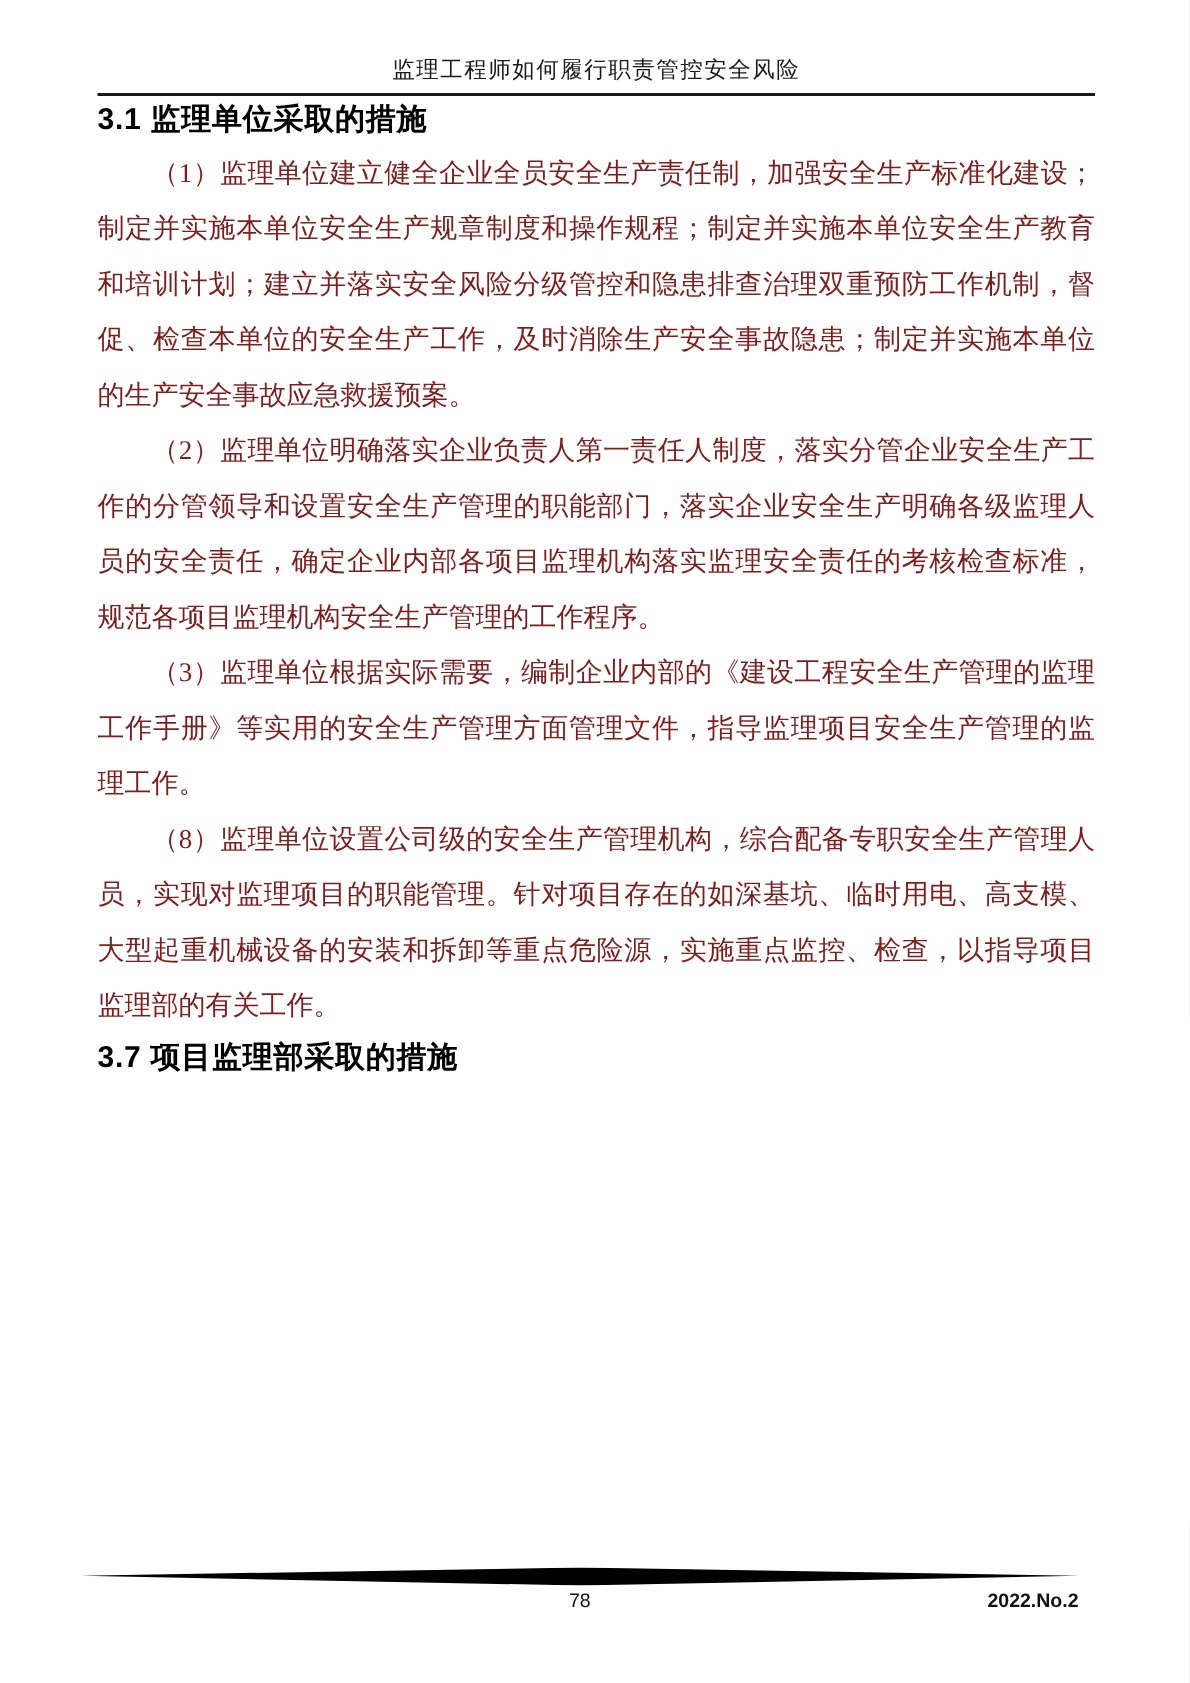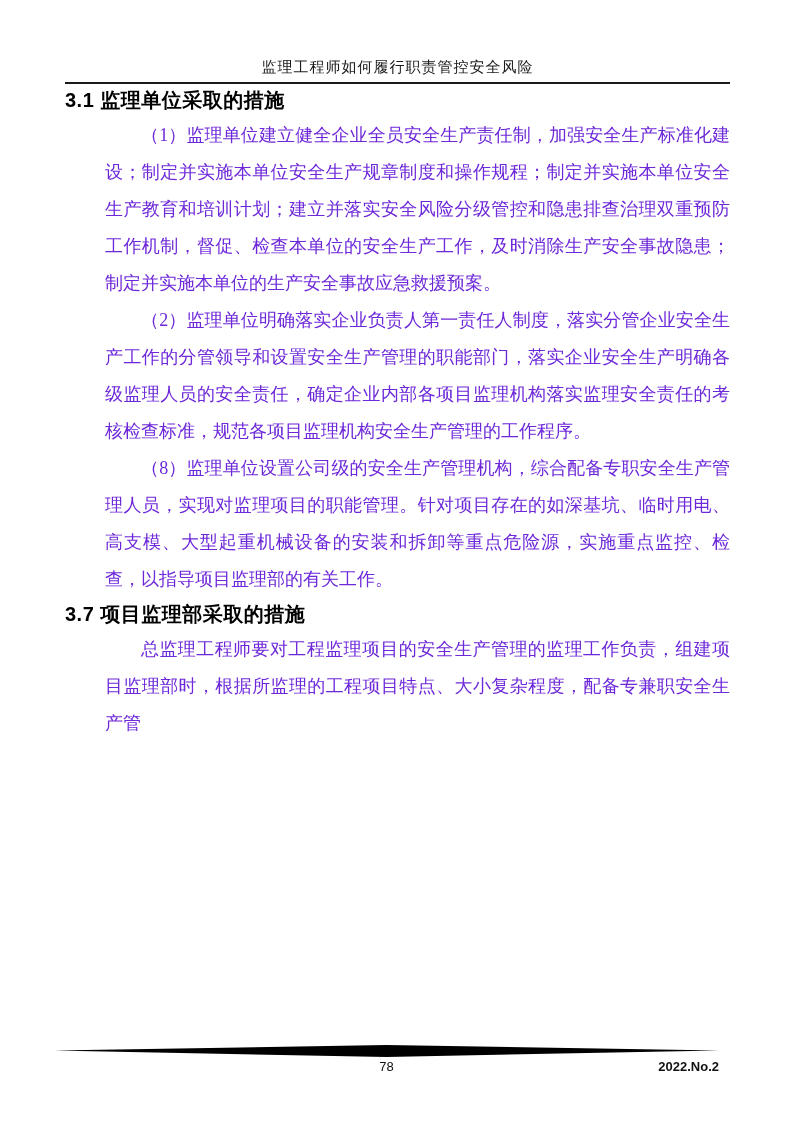--- a/index.html
+++ b/index.html
@@ -14,21 +14,21 @@
     font-family: "Liberation Serif", "DejaVu Serif", serif;
     overflow: hidden;
   }
   .content {
     position: absolute;
     left: 65px;
     top: 0;
     width: 665px;
   }
   .running-head {
-    padding-top: 57px;
+    padding-top: 37px;
     text-align: center;
     font-size: 15px;
     line-height: 20px;
     letter-spacing: 1px;
     color: #1a1a1a;
   }
   .header-rule {
     margin-top: 5px;
     border-bottom: 2px solid #1a1a1a;
   }
@@ -40,22 +40,21 @@
     margin-top: 3px;
     margin-bottom: 3px;
     color: #000000;
     letter-spacing: 0.5px;
   }
   .body-para {
     font-size: 18px;
     line-height: 37px;
     text-align: justify;
     text-indent: 2em;
-    color: #6d28d9;
-    margin-left: 40px;
+    color: #7f1d1d;
   }
   .footer {
     position: absolute;
     left: 54px;
     width: 665px;
     top: 1045px;
   }
   .footer-rule-svg { display: block; width: 665px; height: 12px; }
   .footer-line {
     position: relative;
@@ -91,28 +90,28 @@
     </header>
 
     <main>
 
       <h2 class="sec-heading">3.1 监理单位采取的措施</h2>
 
       <p class="body-para">（1）监理单位建立健全企业全员安全生产责任制，加强安全生产标准化建设；制定并实施本单位安全生产规章制度和操作规程；制定并实施本单位安全生产教育和培训计划；建立并落实安全风险分级管控和隐患排查治理双重预防工作机制，督促、检查本单位的安全生产工作，及时消除生产安全事故隐患；制定并实施本单位的生产安全事故应急救援预案。</p>
 
       <p class="body-para">（2）监理单位明确落实企业负责人第一责任人制度，落实分管企业安全生产工作的分管领导和设置安全生产管理的职能部门，落实企业安全生产明确各级监理人员的安全责任，确定企业内部各项目监理机构落实监理安全责任的考核检查标准，规范各项目监理机构安全生产管理的工作程序。</p>
 
+      <p class="body-para">（3）监理单位根据实际需要，编制企业内部的《建设工程安全生产管理的监理工作手册》等实用的安全生产管理方面管理文件，指导监理项目安全生产管理的监理工作。</p>
 
       <p class="body-para">（8）监理单位设置公司级的安全生产管理机构，综合配备专职安全生产管理人员，实现对监理项目的职能管理。针对项目存在的如深基坑、临时用电、高支模、大型起重机械设备的安装和拆卸等重点危险源，实施重点监控、检查，以指导项目监理部的有关工作。</p>
 
 
       <h2 class="sec-heading">3.7 项目监理部采取的措施</h2>
 
 
-      <p class="body-para">总监理工程师要对工程监理项目的安全生产管理的监理工作负责，组建项目监理部时，根据所监理的工程项目特点、大小复杂程度，配备专兼职安全生产管</p>
 
     </main>
   </div>
 
   <footer class="footer">
     <svg class="footer-rule-svg" viewBox="0 0 665 12" preserveAspectRatio="none" xmlns="http://www.w3.org/2000/svg">
       <polygon points="0,5.5 332.5,0 665,5.5 332.5,12" fill="#000000"></polygon>
     </svg>
     <div class="footer-line">
       <span class="page-number">78</span>

